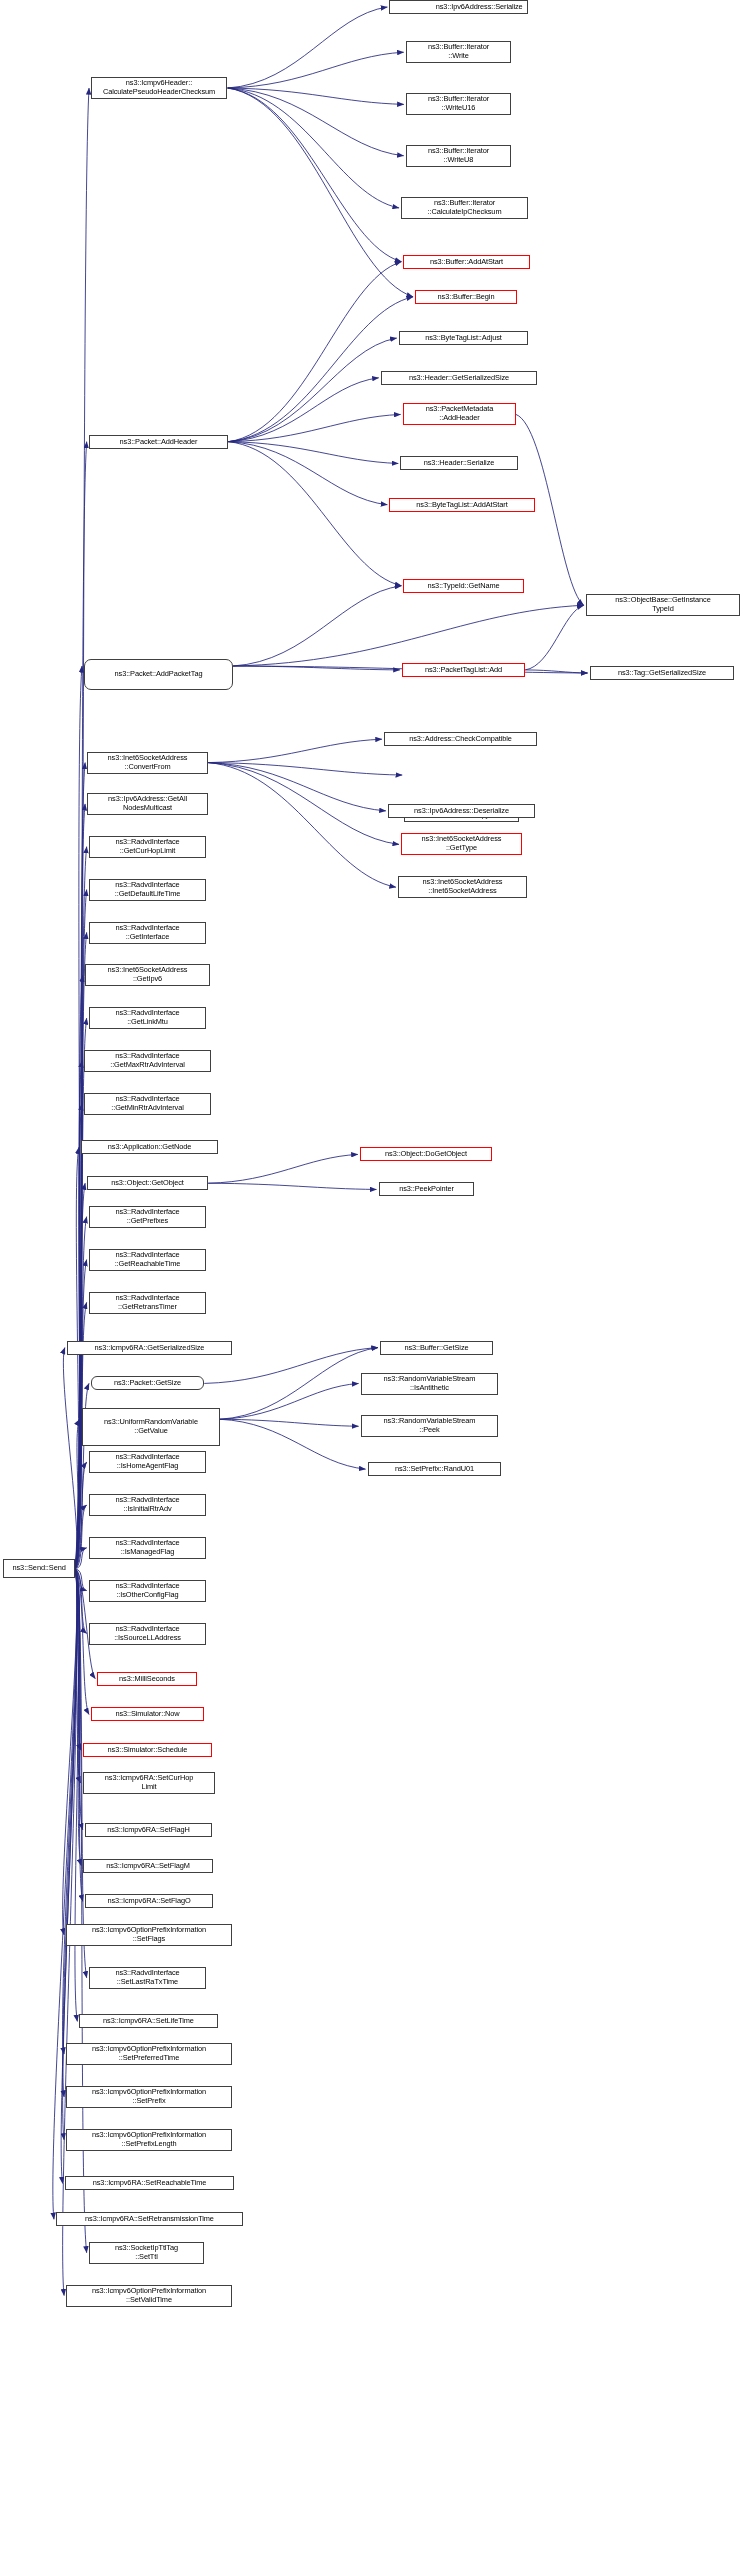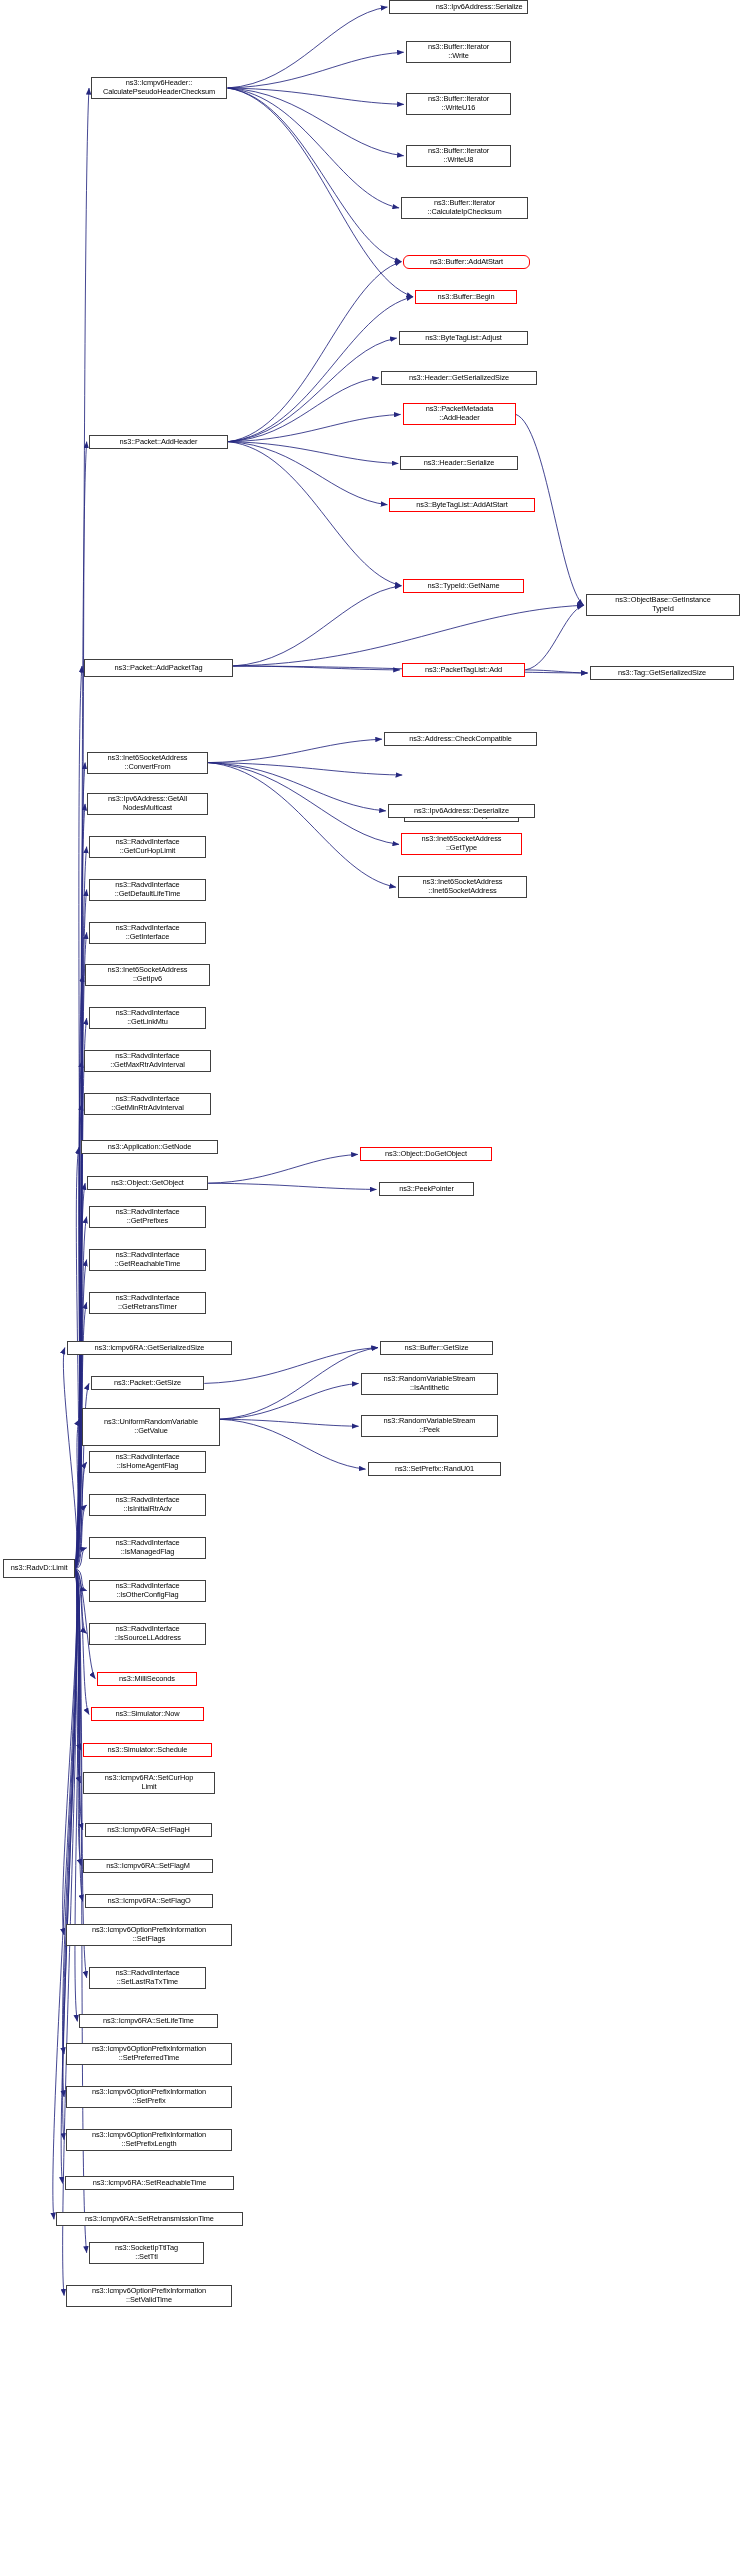--- a/index.html
+++ b/index.html
@@ -108,47 +108,47 @@
         <path d="M267,1519 C353.4,1516.78 391.8,1485.7 459,1482" marker-end="url(#arrow)"></path>
         <path d="M267,1519 C364.2,1519.48 407.4,1526.2 483,1527" marker-end="url(#arrow)"></path>
         <path d="M262,1776 C362.35,1773.24 406.95,1734.6 485,1730" marker-end="url(#arrow)"></path>
         <path d="M282,1822 C373.35,1816.48 413.95,1739.2 485,1730" marker-end="url(#arrow)"></path>
         <path d="M282,1822 C362.1,1819.24 397.7,1780.6 460,1776" marker-end="url(#arrow)"></path>
         <path d="M282,1822 C362.1,1822.54 397.7,1830.1 460,1831" marker-end="url(#arrow)"></path>
         <path d="M282,1822 C366.15,1825.84 403.55,1879.6 469,1886" marker-end="url(#arrow)"></path>
       </g>
   </svg>
   <div id="node-layer">
-      <div class="node root" style="left: 3.1px; top: 1559px; width: 72px; height: 18.7px;">ns3::RadvD::Limit</div>
+      <div class="node root" style="left: 3.1px; top: 1559px; width: 72px; height: 18.7px;">ns3::Send::Send</div>
       <div class="node" style="left: 91px; top: 77px; width: 136px; height: 22px;">ns3::Icmpv6Header::
 CalculatePseudoHeaderChecksum</div>
       <div class="node" style="left: 389px; top: 0px; width: 139px; height: 14px; padding-left: 43px;">ns3::Ipv6Address::Serialize</div>
       <div class="node" style="left: 406px; top: 41px; width: 105px; height: 22px;">ns3::Buffer::Iterator
 ::Write</div>
       <div class="node" style="left: 406px; top: 93px; width: 105px; height: 22px;">ns3::Buffer::Iterator
 ::WriteU16</div>
       <div class="node" style="left: 406px; top: 145px; width: 105px; height: 22px;">ns3::Buffer::Iterator
 ::WriteU8</div>
       <div class="node" style="left: 401px; top: 197px; width: 127px; height: 22px;">ns3::Buffer::Iterator
 ::CalculateIpChecksum</div>
-      <div class="node red" style="left: 403px; top: 255px; width: 127px; height: 14px; border-radius: 6px;">ns3::Buffer::AddAtStart</div>
+      <div class="node red" style="left: 403px; top: 255px; width: 127px; height: 14px;">ns3::Buffer::AddAtStart</div>
       <div class="node red" style="left: 415px; top: 290px; width: 102px; height: 14px;">ns3::Buffer::Begin</div>
       <div class="node" style="left: 399px; top: 331px; width: 129px; height: 14px;">ns3::ByteTagList::Adjust</div>
       <div class="node" style="left: 381px; top: 371px; width: 156px; height: 14px;">ns3::Header::GetSerializedSize</div>
       <div class="node red" style="left: 403px; top: 403px; width: 113px; height: 22px;">ns3::PacketMetadata
 ::AddHeader</div>
       <div class="node" style="left: 400px; top: 456px; width: 118px; height: 14px;">ns3::Header::Serialize</div>
       <div class="node red" style="left: 389px; top: 498px; width: 146px; height: 14px;">ns3::ByteTagList::AddAtStart</div>
       <div class="node red" style="left: 403px; top: 579px; width: 121px; height: 14px;">ns3::TypeId::GetName</div>
       <div class="node" style="left: 586px; top: 594px; width: 154px; height: 22px; text-align: center;">ns3::ObjectBase::GetInstance
 TypeId</div>
       <div class="node red" style="left: 402px; top: 663px; width: 123px; height: 14px;">ns3::PacketTagList::Add</div>
       <div class="node" style="left: 590px; top: 666px; width: 144px; height: 14px;">ns3::Tag::GetSerializedSize</div>
       <div class="node" style="left: 89px; top: 435px; width: 139px; height: 14px;">ns3::Packet::AddHeader</div>
-      <div class="node" style="left: 84px; top: 659px; width: 149px; height: 18px;">ns3::Packet::AddPacketTag</div>
+      <div class="node" style="left: 84px; top: 659px; width: 149px; height: 31px; border-radius: 7px;">ns3::Packet::AddPacketTag</div>
       <div class="node" style="left: 87px; top: 752px; width: 121px; height: 22px;">ns3::Inet6SocketAddress
 ::ConvertFrom</div>
       <div class="node" style="left: 384px; top: 732px; width: 153px; height: 14px;">ns3::Address::CheckCompatible</div>
       <div class="node" style="left: 404px; top: 808px; width: 115px; height: 14px;">ns3::Address::CopyTo</div>
       <div class="node" style="left: 388px; top: 804px; width: 147px; height: 14px;">ns3::Ipv6Address::Deserialize</div>
       <div class="node red" style="left: 401px; top: 833px; width: 121px; height: 22px;">ns3::Inet6SocketAddress
 ::GetType</div>
       <div class="node" style="left: 398px; top: 876px; width: 129px; height: 22px;">ns3::Inet6SocketAddress
 ::Inet6SocketAddress</div>
       <div class="node" style="left: 87px; top: 793px; width: 121px; height: 22px;">ns3::Ipv6Address::GetAll
@@ -171,21 +171,21 @@
       <div class="node" style="left: 87px; top: 1176px; width: 121px; height: 14px;">ns3::Object::GetObject</div>
       <div class="node red" style="left: 360px; top: 1147px; width: 132px; height: 14px;">ns3::Object::DoGetObject</div>
       <div class="node" style="left: 379px; top: 1182px; width: 95px; height: 14px;">ns3::PeekPointer</div>
       <div class="node" style="left: 89px; top: 1206px; width: 117px; height: 22px;">ns3::RadvdInterface
 ::GetPrefixes</div>
       <div class="node" style="left: 89px; top: 1249px; width: 117px; height: 22px;">ns3::RadvdInterface
 ::GetReachableTime</div>
       <div class="node" style="left: 89px; top: 1292px; width: 117px; height: 22px;">ns3::RadvdInterface
 ::GetRetransTimer</div>
       <div class="node" style="left: 67px; top: 1341px; width: 165px; height: 14px;">ns3::Icmpv6RA::GetSerializedSize</div>
-      <div class="node" style="left: 91px; top: 1376px; width: 113px; height: 14px;">ns3::Packet::GetSize</div>
+      <div class="node" style="left: 91px; top: 1376px; width: 113px; height: 14px; border-radius: 6px;">ns3::Packet::GetSize</div>
       <div class="node" style="left: 380px; top: 1341px; width: 113px; height: 14px;">ns3::Buffer::GetSize</div>
       <div class="node" style="left: 82px; top: 1408px; width: 138px; height: 38px;">ns3::UniformRandomVariable
 ::GetValue</div>
       <div class="node" style="left: 361px; top: 1373px; width: 137px; height: 22px;">ns3::RandomVariableStream
 ::IsAntithetic</div>
       <div class="node" style="left: 361px; top: 1415px; width: 137px; height: 22px;">ns3::RandomVariableStream
 ::Peek</div>
       <div class="node" style="left: 368px; top: 1462px; width: 133px; height: 14px;">ns3::SetPrefix::RandU01</div>
       <div class="node" style="left: 89px; top: 1451px; width: 117px; height: 22px;">ns3::RadvdInterface
 ::IsHomeAgentFlag</div>

